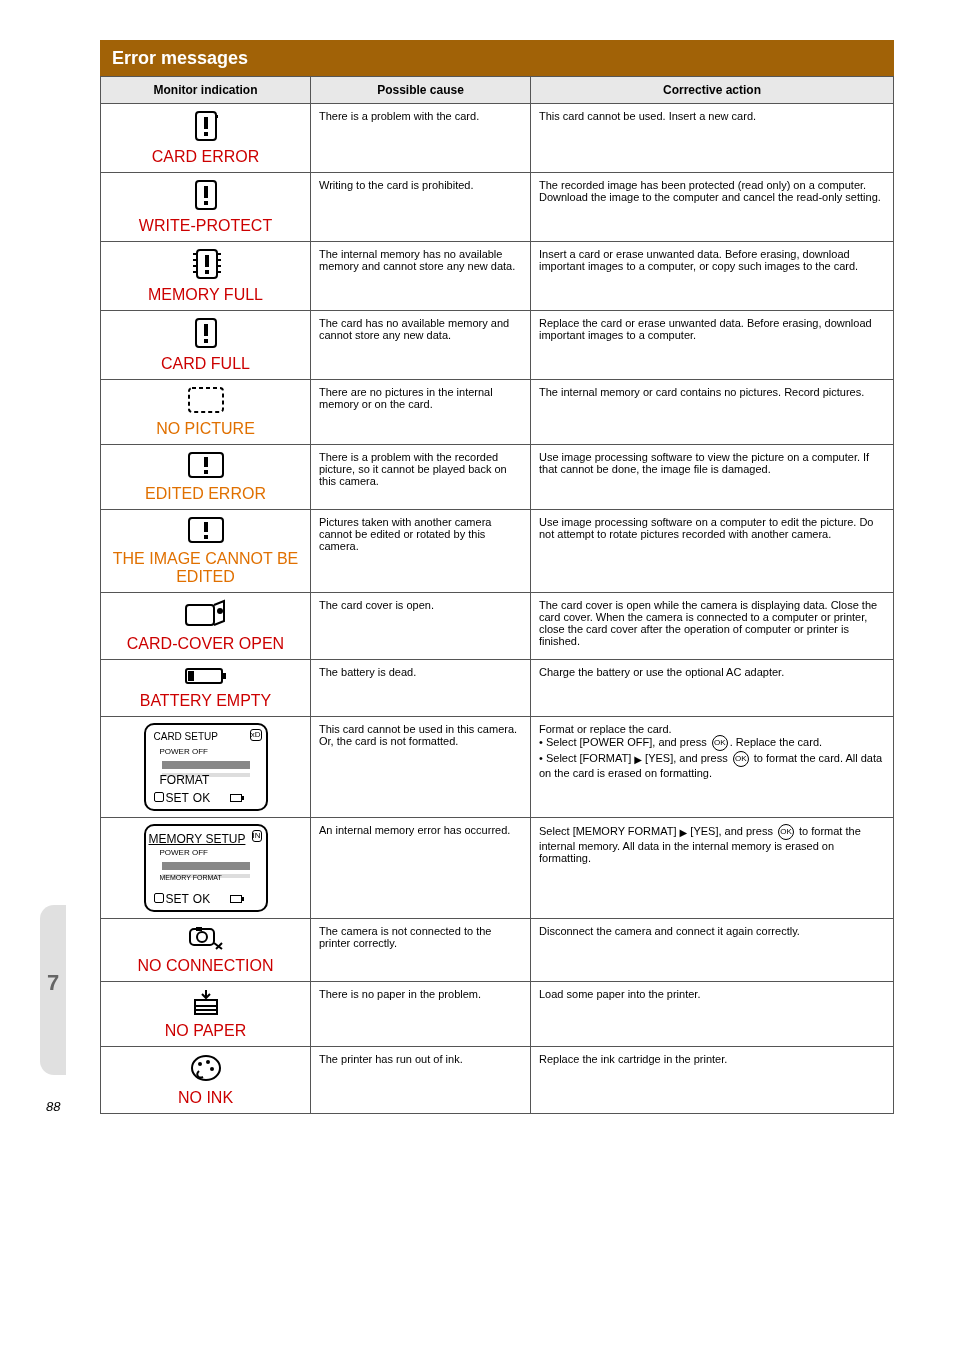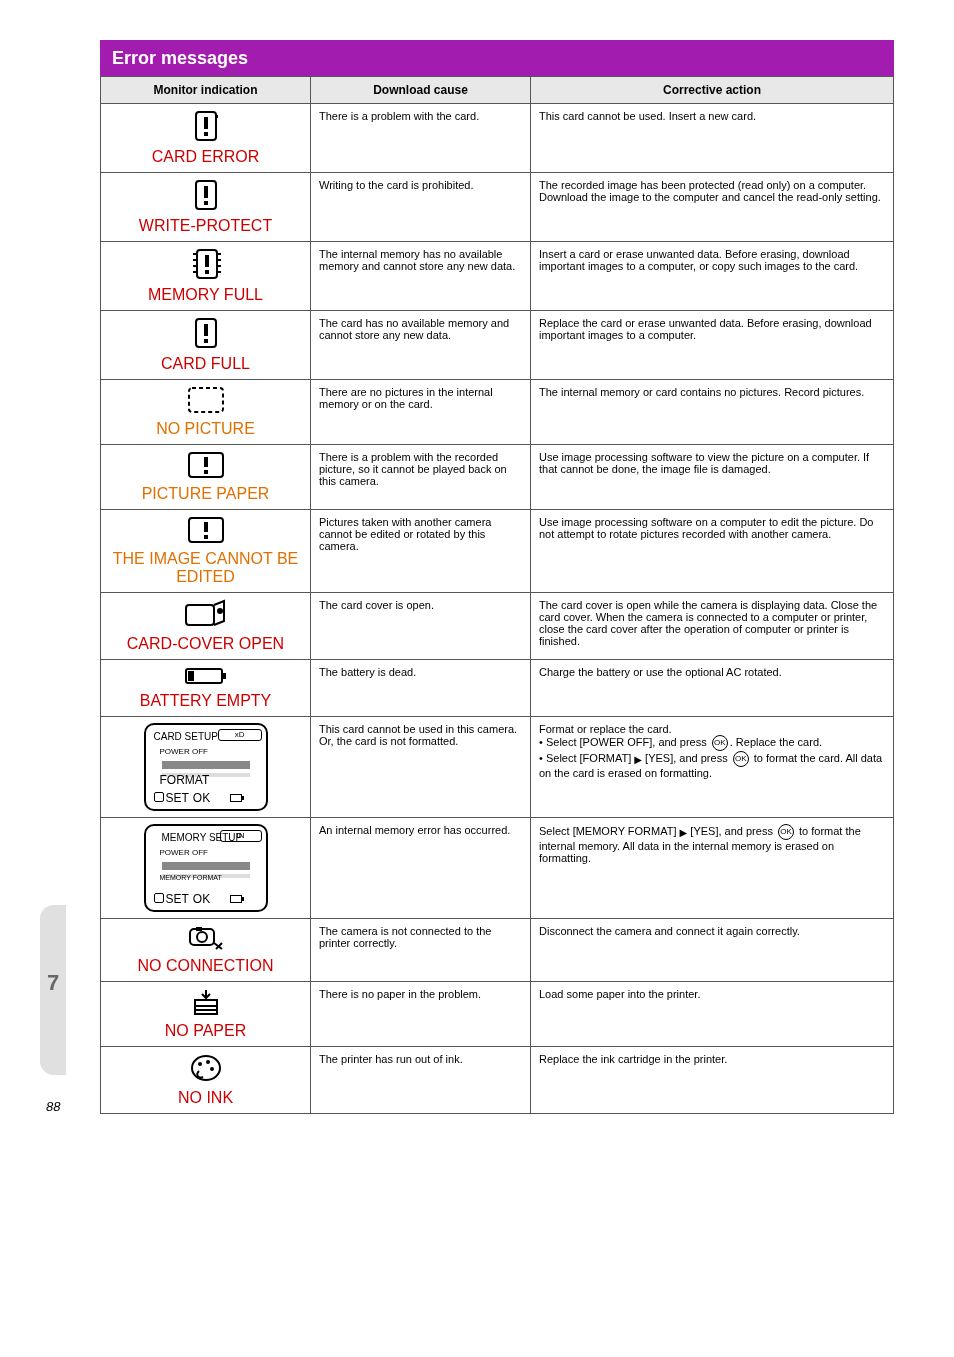--- a/index.html
+++ b/index.html
@@ -30,21 +30,21 @@
     position: absolute;
     left: 40px;
     top: 970px;
     width: 26px;
     text-align: center;
     font-size: 22px;
     font-weight: bold;
     color: #666;
   }
   .section-bar {
-    background: #a21caf;
+    background: #a16207;
     color: #fff;
     height: 36px;
     line-height: 36px;
     padding: 0 12px;
     font-size: 18px;
     font-weight: bold;
     margin-bottom: 0;
   }
   table.err {
     width: 100%;
@@ -98,21 +98,21 @@
     margin: 0 auto;
     position: relative;
     background: #fff;
   }
   .lcd-badge {
     position: absolute;
     top: 4px; right: 4px;
     font-size: 8px;
     border: 1px solid #000;
     border-radius: 3px;
-    padding: 0 16px;
+    padding: 0 0;
     line-height: 10px;
   }
   .lcd-line1 {
     position: absolute;
     left: 16px; right: 16px; top: 36px;
     height: 8px;
     background: #888;
   }
   .lcd-line2 {
     position: absolute;
@@ -177,21 +177,21 @@
 
   <table class="err">
     <colgroup>
       <col style="width:210px">
       <col style="width:220px">
       <col>
     </colgroup>
     <thead>
       <tr>
         <th>Monitor indication</th>
-        <th>Download cause</th>
+        <th>Possible cause</th>
         <th>Corrective action</th>
       </tr>
     </thead>
     <tbody>
 
       <tr>
         <td class="indic">
           <span class="inline-icon">
             <svg width="28" height="32" viewBox="0 0 28 32">
               <rect x="4" y="2" width="20" height="28" rx="3" fill="none" stroke="#000" stroke-width="2"></rect>
@@ -269,21 +269,21 @@
 
       <tr>
         <td class="indic">
           <span class="inline-icon">
             <svg width="38" height="28" viewBox="0 0 38 28">
               <rect x="2" y="2" width="34" height="24" rx="3" fill="none" stroke="#000" stroke-width="2"></rect>
               <rect x="17" y="6" width="4" height="10" fill="#000"></rect>
               <rect x="17" y="19" width="4" height="4" fill="#000"></rect>
             </svg>
           </span>
-          <span class="ind-label orange">PICTURE PAPER</span>
+          <span class="ind-label orange">EDITED ERROR</span>
         </td>
         <td class="cause">There is a problem with the recorded picture, so it cannot be played back on this camera.</td>
         <td>Use image processing software to view the picture on a computer. If that cannot be done, the image file is damaged.</td>
       </tr>
 
       <tr>
         <td class="indic">
           <span class="inline-icon">
             <svg width="38" height="28" viewBox="0 0 38 28">
               <rect x="2" y="2" width="34" height="24" rx="3" fill="none" stroke="#000" stroke-width="2"></rect>
@@ -317,21 +317,21 @@
           <span class="inline-icon">
             <svg width="44" height="20" viewBox="0 0 44 20">
               <rect x="2" y="3" width="36" height="14" rx="2" fill="none" stroke="#000" stroke-width="2"></rect>
               <rect x="38" y="7" width="4" height="6" fill="#000"></rect>
               <rect x="4" y="5" width="6" height="10" fill="#000"></rect>
             </svg>
           </span>
           <span class="ind-label red">BATTERY EMPTY</span>
         </td>
         <td class="cause">The battery is dead.</td>
-        <td>Charge the battery or use the optional AC rotated.</td>
+        <td>Charge the battery or use the optional AC adapter.</td>
       </tr>
 
       <tr>
         <td class="indic">
           <div class="lcd">
             <div class="lcd-badge">xD</div>
             <div style="position:absolute;top:6px;left:8px;font-size:10px;">CARD SETUP</div>
             <div style="position:absolute;top:22px;left:14px;font-size:8px;">POWER OFF</div>
             <div class="lcd-line1"></div>
             <div class="lcd-line2"></div>
@@ -344,21 +344,21 @@
           <span>Format or replace the card.</span><br>
           • <span>Select [POWER OFF], and press </span><sup class="ok-mark">OK</sup><span>. Replace the card.</span><br>
           • <span>Select [FORMAT] </span><span class="tri-right"></span><span> [YES], and press </span><sup class="ok-mark">OK</sup><span> to format the card. All data on the card is erased on formatting.</span>
         </td>
       </tr>
 
       <tr>
         <td class="indic">
           <div class="lcd">
             <div class="lcd-badge">IN</div>
-            <div style="position:absolute;top:6px;left:16px;font-size:10px;">MEMORY SETUP</div>
+            <div style="position:absolute;top:6px;left:3px;font-size:12px;text-decoration:underline;">MEMORY SETUP</div>
             <div style="position:absolute;top:22px;left:14px;font-size:8px;">POWER OFF</div>
             <div class="lcd-line1"></div>
             <div class="lcd-line2"></div>
             <div style="position:absolute;top:48px;left:14px;font-size:7px;">MEMORY FORMAT</div>
             <div class="lcd-caption"><span class="lcd-lock"></span>SET<span style="margin-left:4px;">OK</span><span class="lcd-bat"></span></div>
           </div>
         </td>
         <td class="cause">An internal memory error has occurred.</td>
         <td>
           <span>Select [MEMORY FORMAT] </span><span class="tri-right"></span><span> [YES], and press </span><sup class="ok-mark">OK</sup><span> to format the internal memory. All data in the internal memory is erased on formatting.</span>

